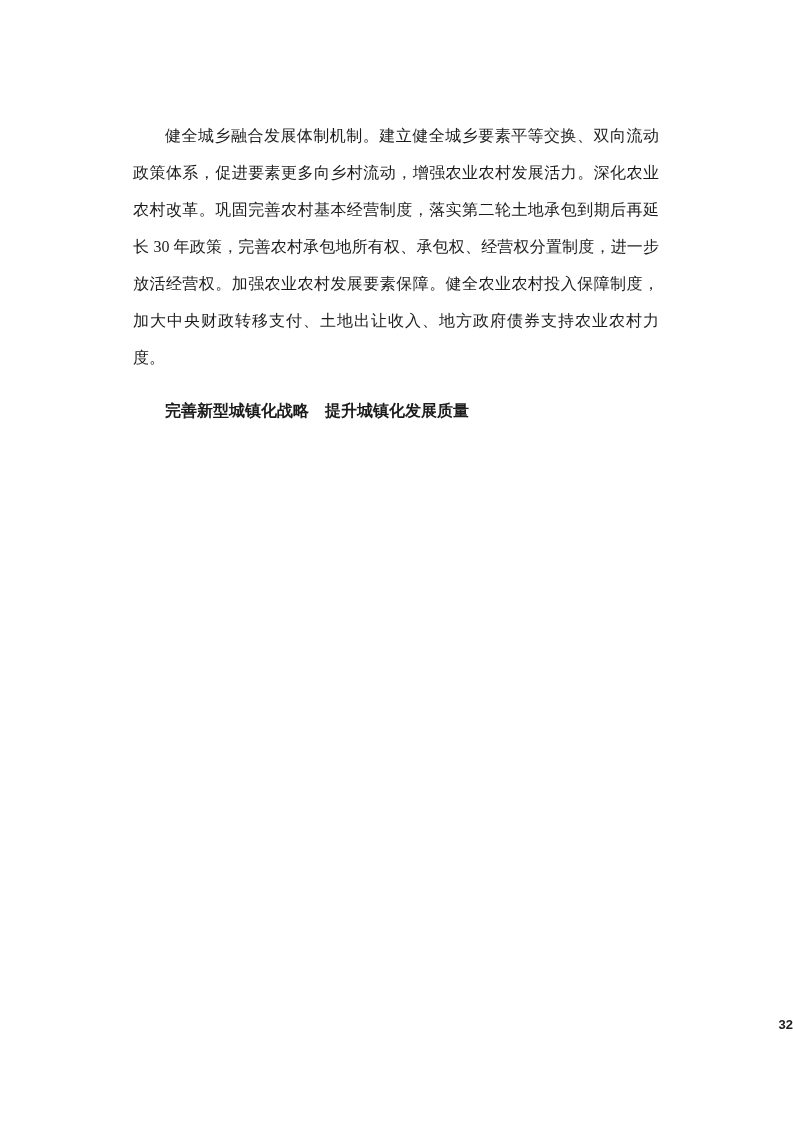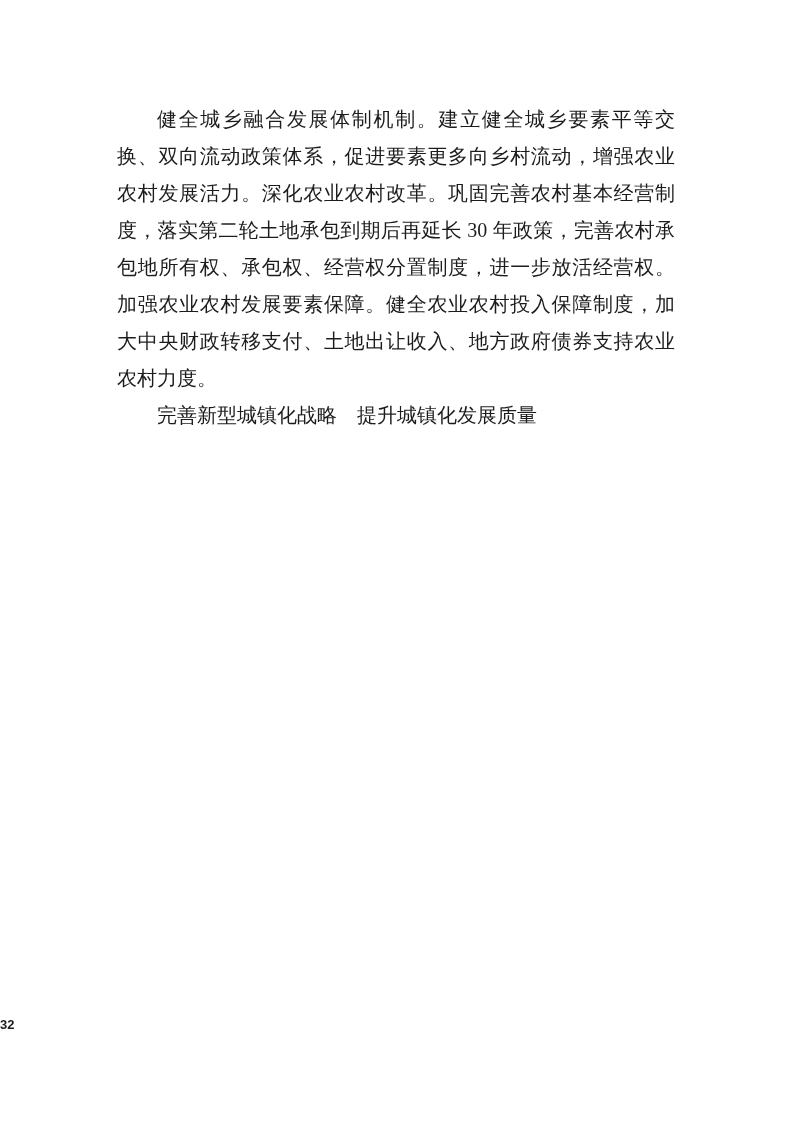--- a/index.html
+++ b/index.html
@@ -16,39 +16,39 @@
     font-family: "Liberation Serif", "DejaVu Serif", serif;
     color: #1c1c1c;
   }
   .content {
     position: absolute;
     left: 117px;
     top: 101px;
     width: 558px;
   }
   .content p {
-    margin: 0;
-    font-size: 20px;
+    margin: 16px;
+    font-size: 16px;
     line-height: 37px;
     text-align: justify;
     text-justify: inter-ideograph;
     text-indent: 2em;
     letter-spacing: 0;
     word-break: break-all;
   }
   .content p.heading {
-    font-weight: normal;
+    font-weight: bold;
     text-align: left;
   }
   .page-number {
     position: absolute;
     left: 0;
     top: 1017px;
     width: 100%;
-    text-align: left;
+    text-align: right;
     font-family: "Liberation Sans", "DejaVu Sans", sans-serif;
     font-size: 13px;
     font-weight: bold;
     color: #1c1c1c;
   }
 </style>
 </head>
 <body>
 
 <div class="page">

